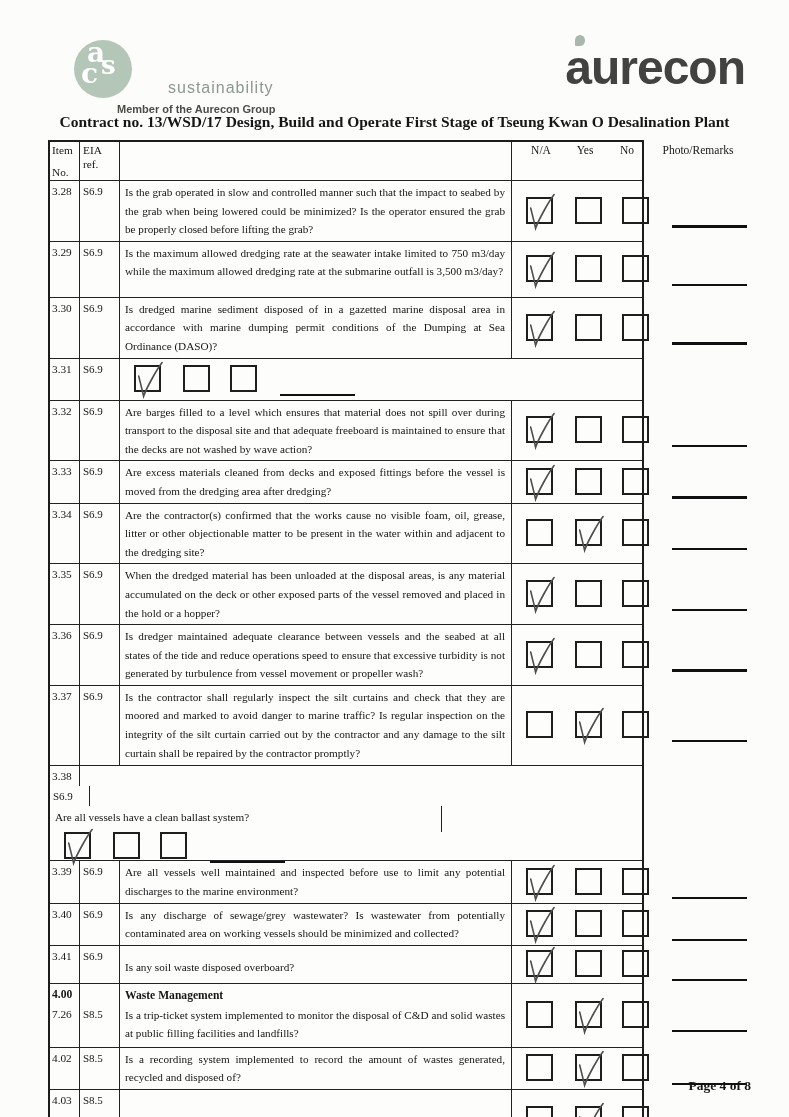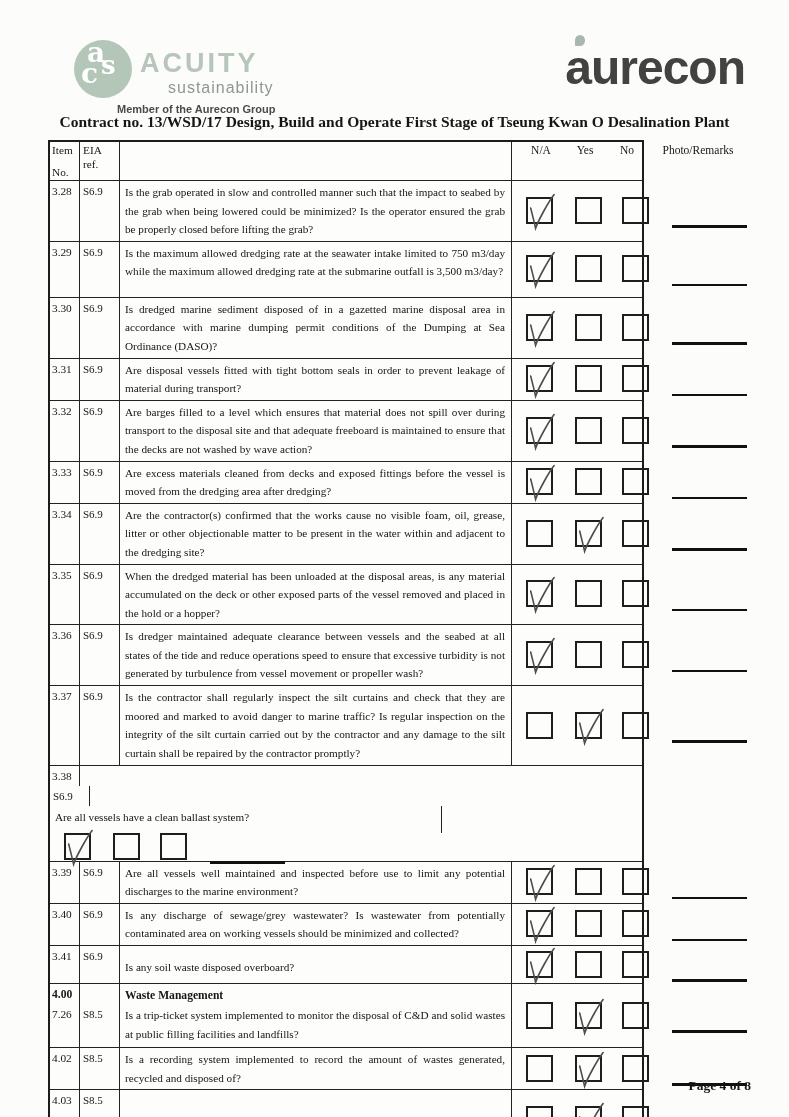--- a/index.html
+++ b/index.html
@@ -59,21 +59,20 @@
 </head>
 <body>
 
 <div class="page">
 
   <div class="acuity-circle" style="background: rgb(179, 198, 184);">
     <span class="ac-a">a</span>
     <span class="ac-s">s</span>
     <span class="ac-c">c</span>
   </div>
-  <div class="acuity-word" style="color: rgb(183, 197, 187);">ACUITY</div>
   <div class="acuity-sub">sustainability</div>
   <div class="acuity-member">Member of the Aurecon Group</div>
 
   <div class="aurecon" style="color: rgb(66, 66, 64);">
     <span class="aurecon-dot" style="background: rgb(169, 183, 174);"></span><span>aurecon</span>
   </div>
 
   <div class="doc-title">Contract no. 13/WSD/17 Design, Build and Operate First Stage of Tseung Kwan O Desalination Plant</div>
 
   <div class="tbl">
@@ -161,23 +160,20 @@
             </div>
           </div>
         </div>
         <div class="trow" style="min-height: 42px;">
           <div class="cell c-item">
             <div class="item-no">3.31</div>
           </div>
           <div class="cell c-ref">
             <div class="ref">S6.9</div>
           </div>
-          <div class="cell c-q">
-            <div class="q">Are disposal vessels fitted with tight bottom seals in order to prevent leakage of material during transport?</div>
-          </div>
           <div class="cell c-checks">
             <div class="boxes">
               <span class="box b-na">
                 <svg class="tick" viewBox="0 0 30 34">
                   <path d="M6 13 C7.5 19, 9.5 27, 10.5 31.5 C13 24, 22.5 7, 27.5 0.5"></path>
                 </svg>
               </span>
               <span class="box b-yes"></span>
               <span class="box b-no"></span>
               <span class="uline"></span>

